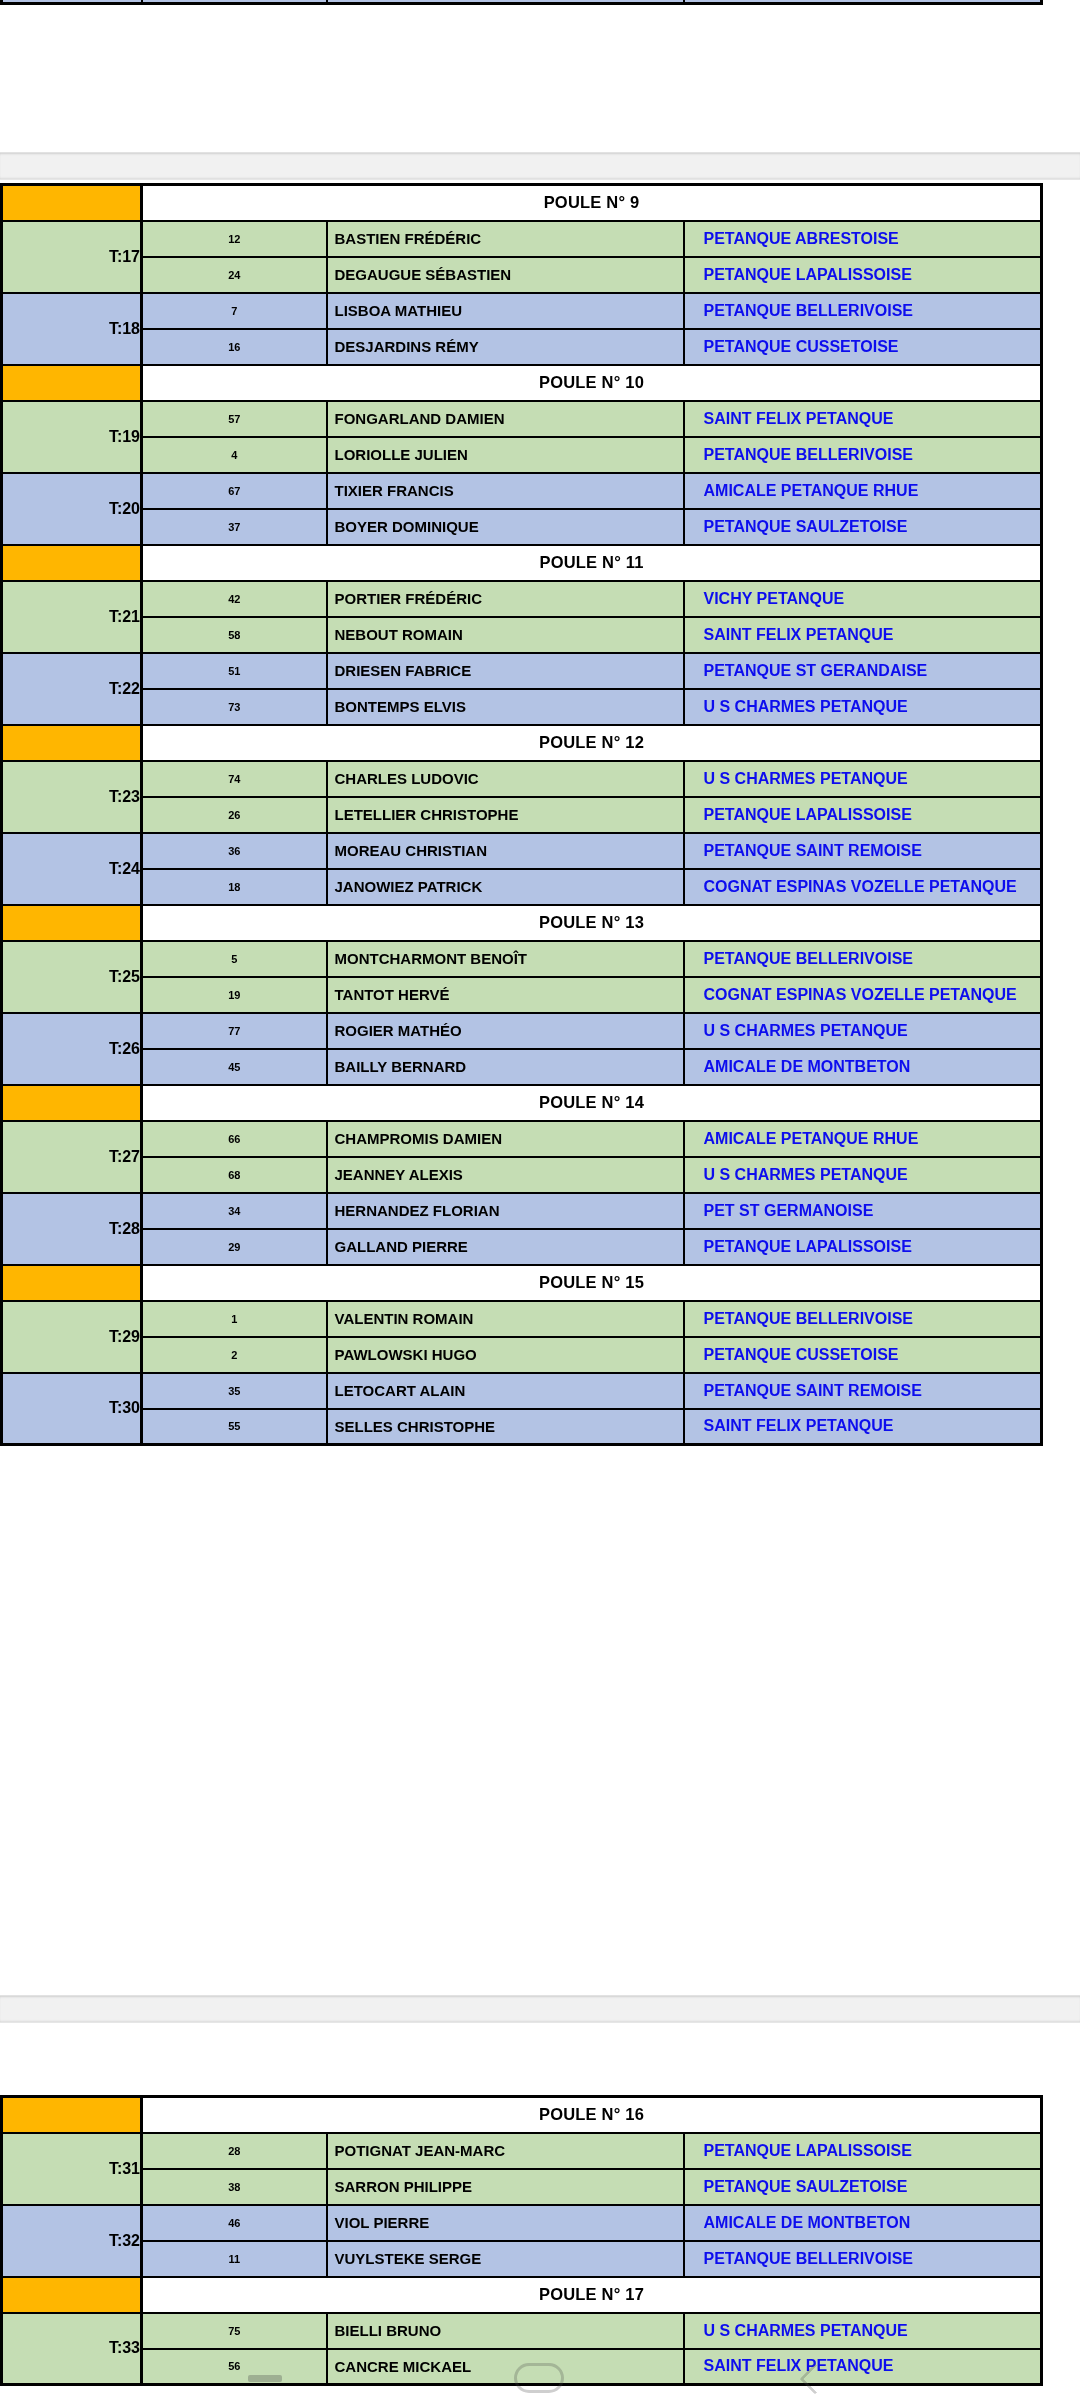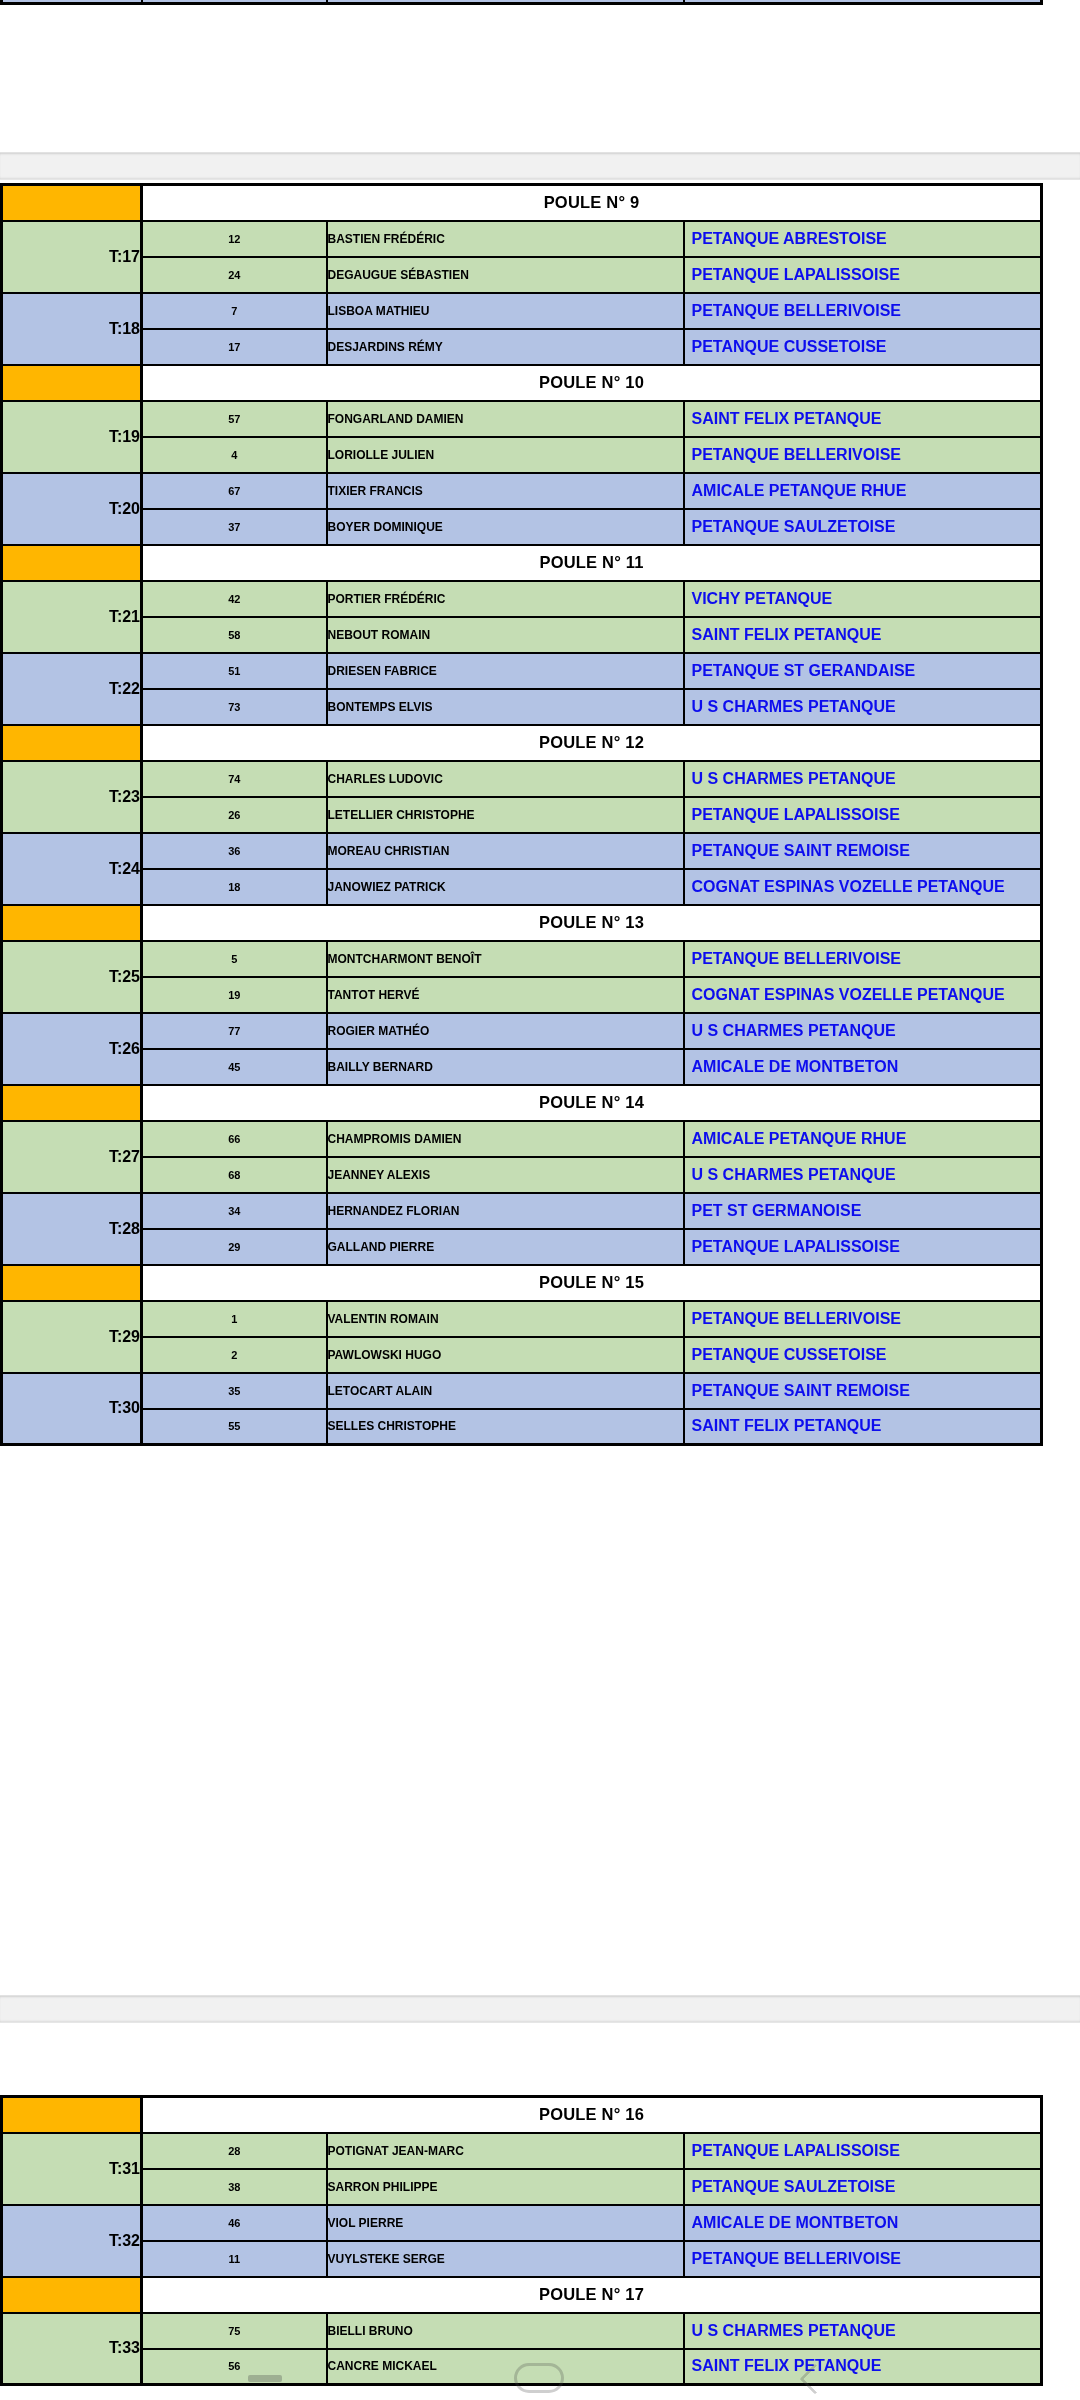--- a/index.html
+++ b/index.html
@@ -85,27 +85,28 @@
     border-right: 3px solid #000;
   }
   td.num {
     text-align: center;
     font-weight: bold;
     font-size: 11px;
     color: #000;
   }
   td.pname {
     text-align: left;
+    padding-left: 7px;
     font-weight: bold;
-    font-size: 12px;
+    font-size: 15px;
     color: #000;
   }
   td.club {
     text-align: left;
-    padding-left: 7px;
+    padding-left: 19px;
     font-weight: bold;
     font-size: 16px;
     color: #0d0dee;
   }
 
   .row-green td { background: #c5ddb4; }
   .row-blue  td { background: #b3c3e4; }
 
   
   .clipped-top {
@@ -215,21 +216,21 @@
           <td class="pname">DEGAUGUE SÉBASTIEN</td>
           <td class="club">PETANQUE LAPALISSOISE</td>
         </tr>
         <tr class="row-blue">
           <td class="terrain" rowspan="2">T:18</td>
           <td class="num">7</td>
           <td class="pname">LISBOA MATHIEU</td>
           <td class="club">PETANQUE BELLERIVOISE</td>
         </tr>
         <tr class="row-blue">
-          <td class="num">17</td>
+          <td class="num">16</td>
           <td class="pname">DESJARDINS RÉMY</td>
           <td class="club">PETANQUE CUSSETOISE</td>
         </tr>
 
         <tr>
           <td class="poule-tab"></td>
           <td class="poule-title" colspan="3">POULE N° 10</td>
         </tr>
         <tr class="row-green">
           <td class="terrain" rowspan="2">T:19</td>

